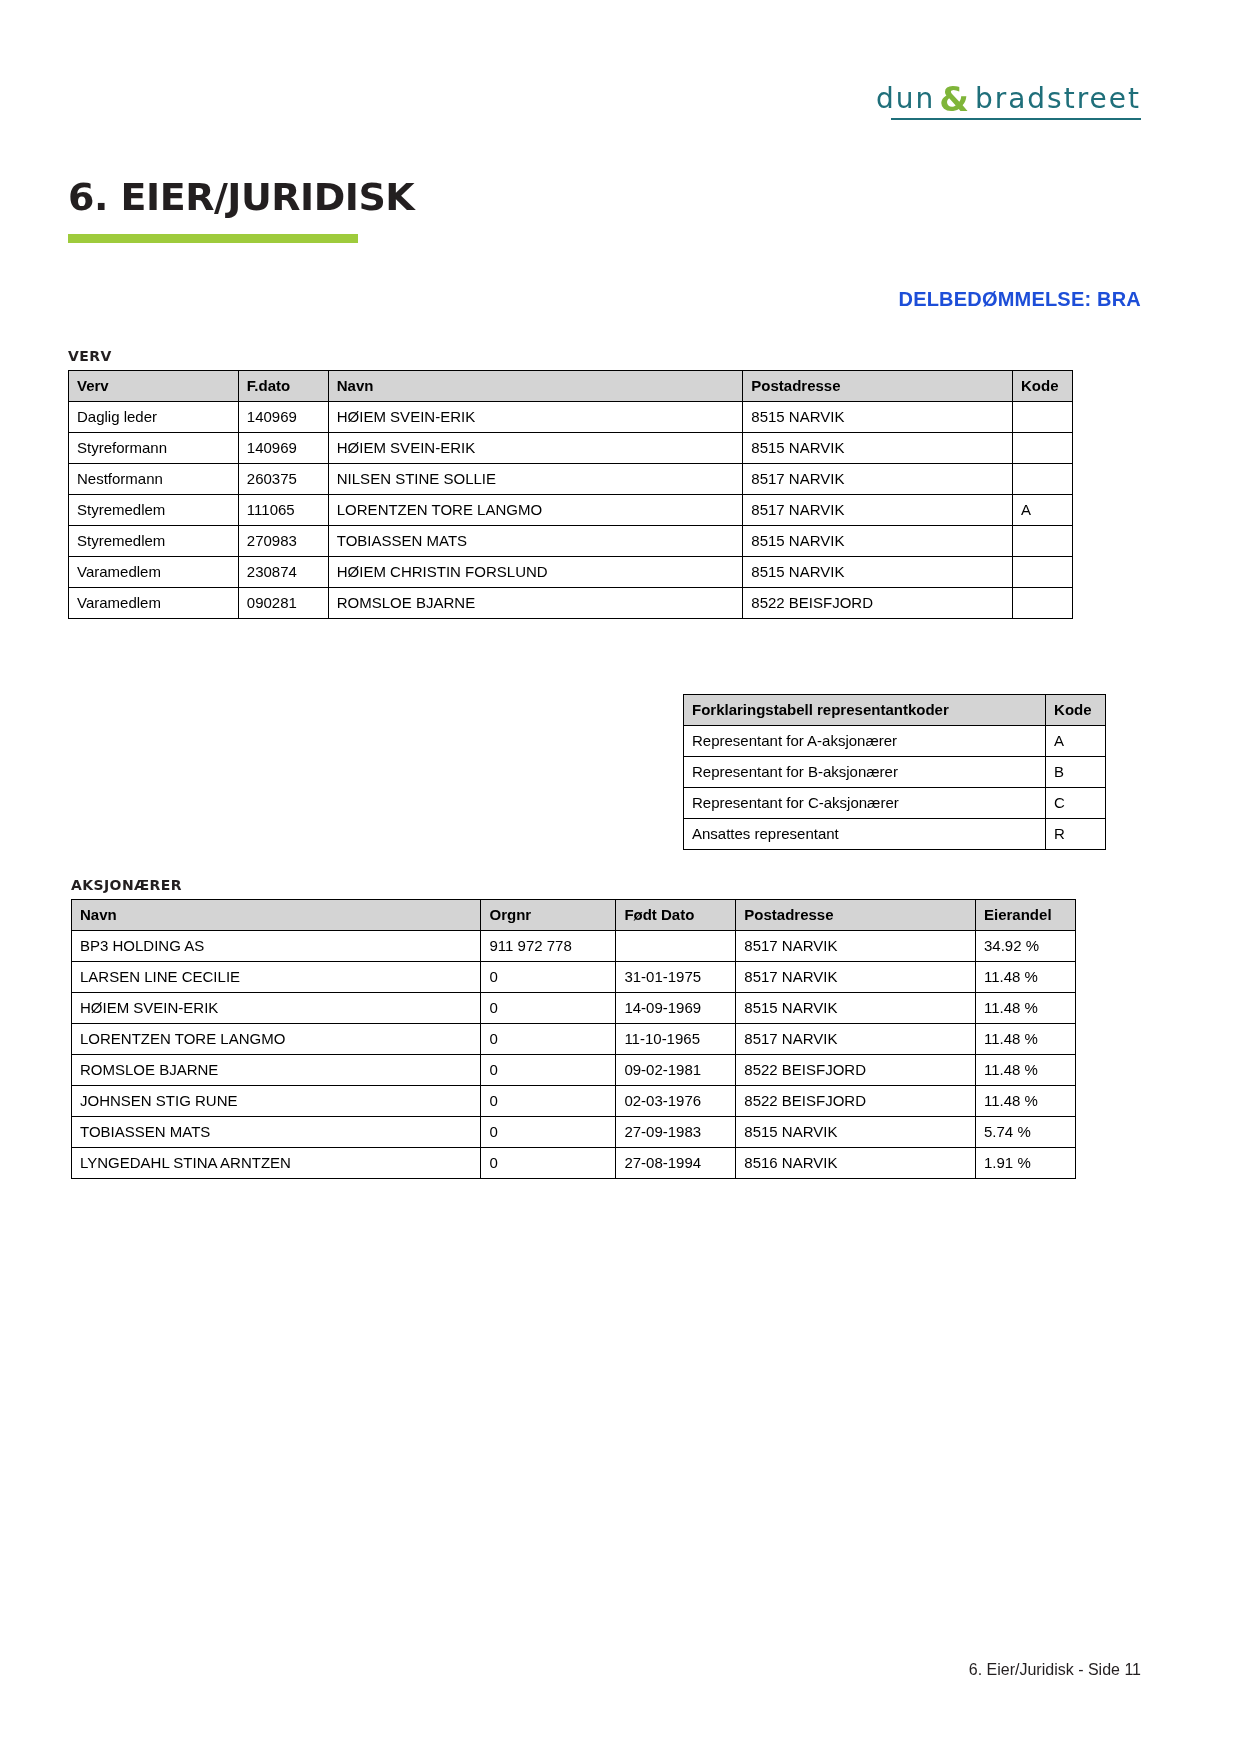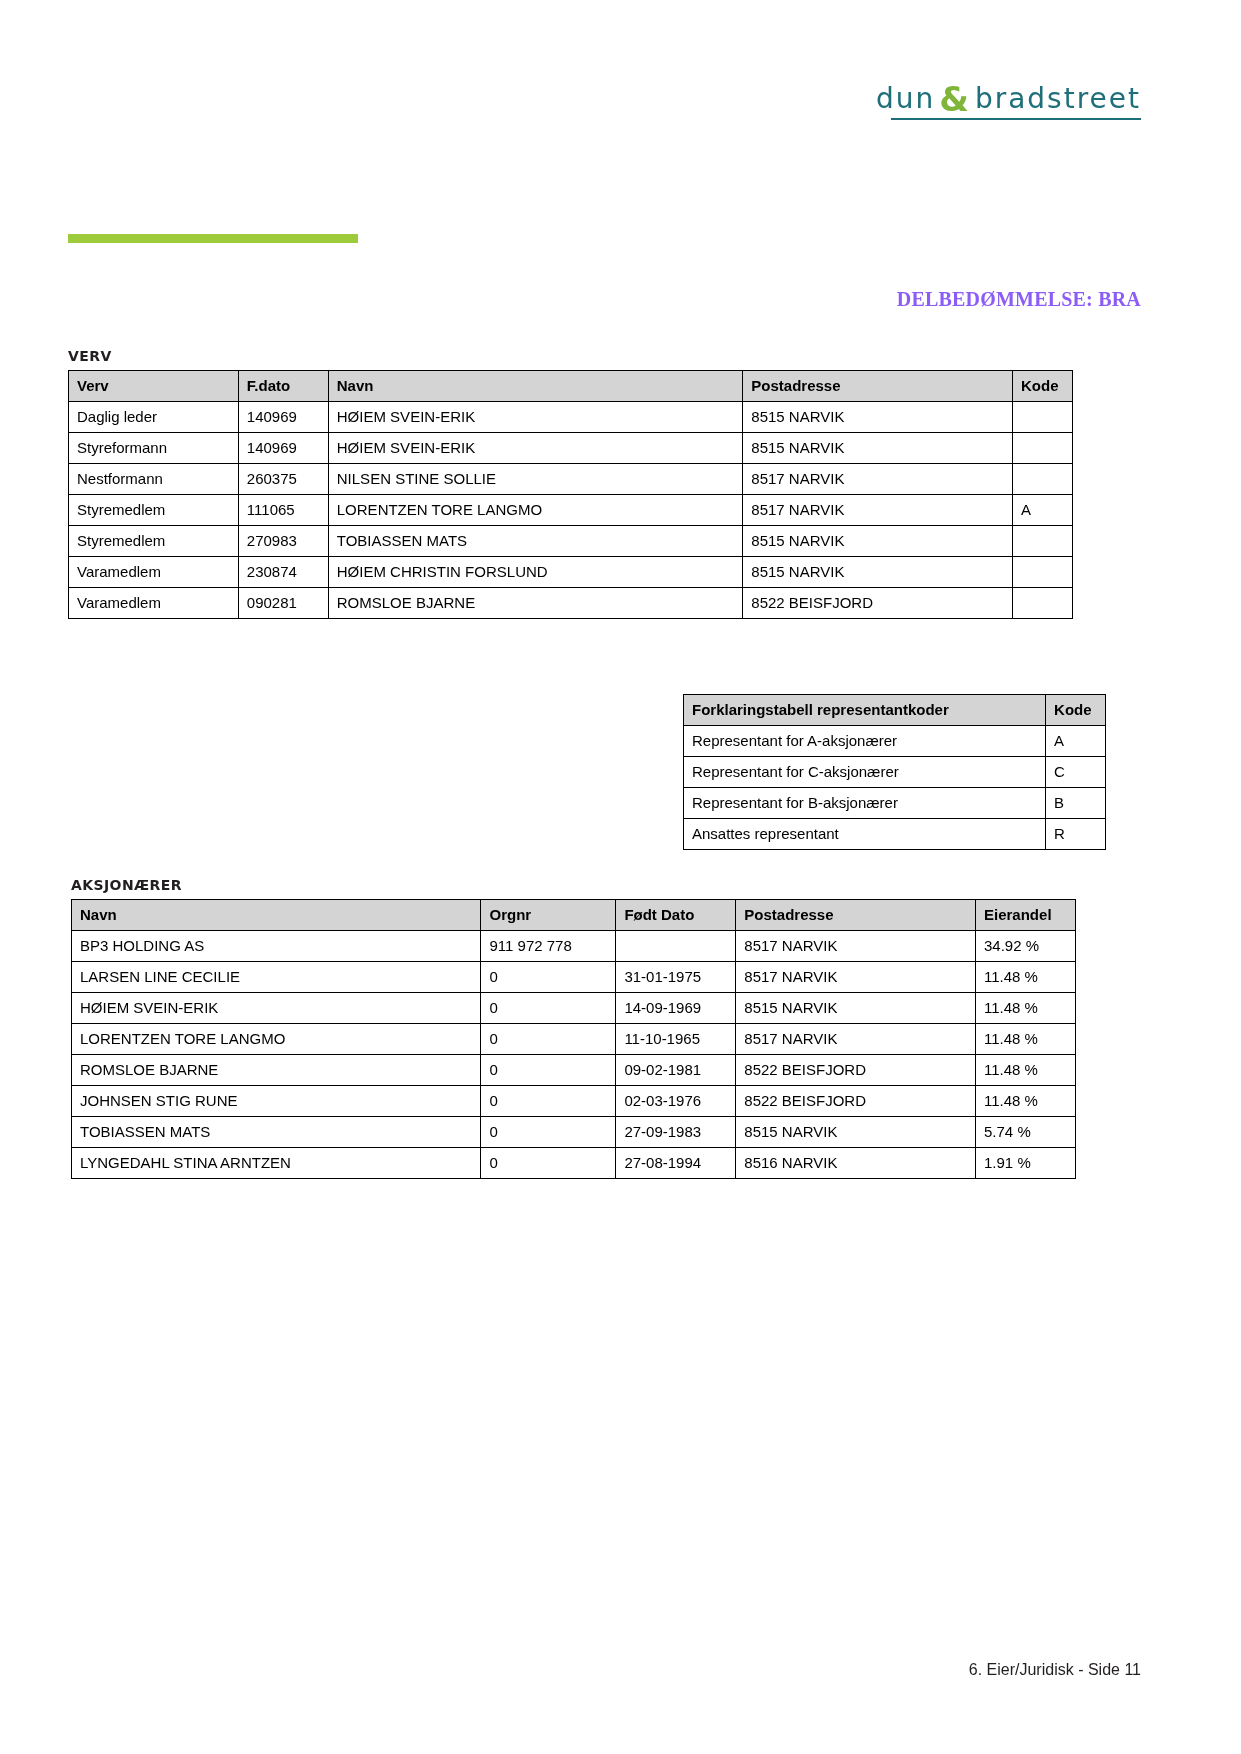--- a/index.html
+++ b/index.html
@@ -72,25 +72,25 @@
     width: 290px;
     height: 9px;
     background: #9ecb3c;
   }
 
   
   .subjudge {
     position: absolute;
     top: 288px;
     right: 100px;
-    font-family: Liberation Serif, serif;
+    font-family: Liberation Sans, sans-serif;
     font-size: 20px;
     font-weight: 700;
     letter-spacing: 0.2px;
-    color: #8b5cf6;
+    color: #1d4ed8;
   }
 
   
   .caption {
     font-family: "DejaVu Sans", sans-serif;
     font-size: 14px;
     font-weight: 700;
     letter-spacing: 0.4px;
     color: #231f20;
     margin: 0 0 6px 0;
@@ -170,20 +170,21 @@
 
 <div class="page">
 
   <div class="logo">
     <span>dun</span>
     <span class="amp">&amp;</span>
     <span>bradstreet</span>
   </div>
   <div class="logo-underline"></div>
 
+  <div class="title">6. EIER/JURIDISK</div>
   <div class="title-rule"></div>
 
   <div class="subjudge">DELBEDØMMELSE: BRA</div>
 
   <div class="verv-block">
     <div class="caption">VERV</div>
     <table class="verv-table">
       <colgroup>
         <col class="c1">
           <col class="c2">
@@ -265,26 +266,26 @@
           <th>Forklaringstabell representantkoder</th>
           <th>Kode</th>
         </tr>
       </thead>
       <tbody>
         <tr>
           <td>Representant for A-aksjonærer</td>
           <td>A</td>
         </tr>
         <tr>
+          <td>Representant for B-aksjonærer</td>
+          <td>B</td>
+        </tr>
+        <tr>
           <td>Representant for C-aksjonærer</td>
           <td>C</td>
-        </tr>
-        <tr>
-          <td>Representant for B-aksjonærer</td>
-          <td>B</td>
         </tr>
         <tr>
           <td>Ansattes representant</td>
           <td>R</td>
         </tr>
       </tbody>
     </table>
   </div>
 
   <div class="aksje-block">

